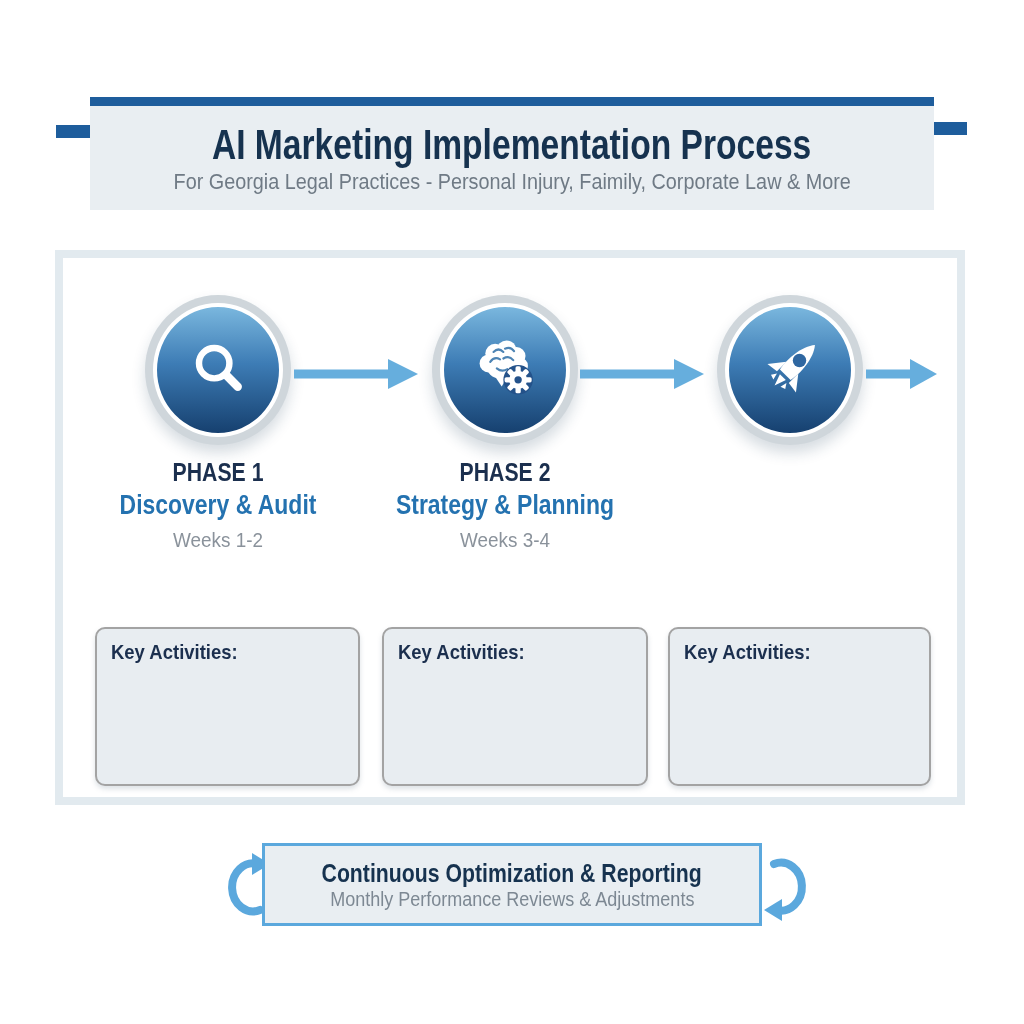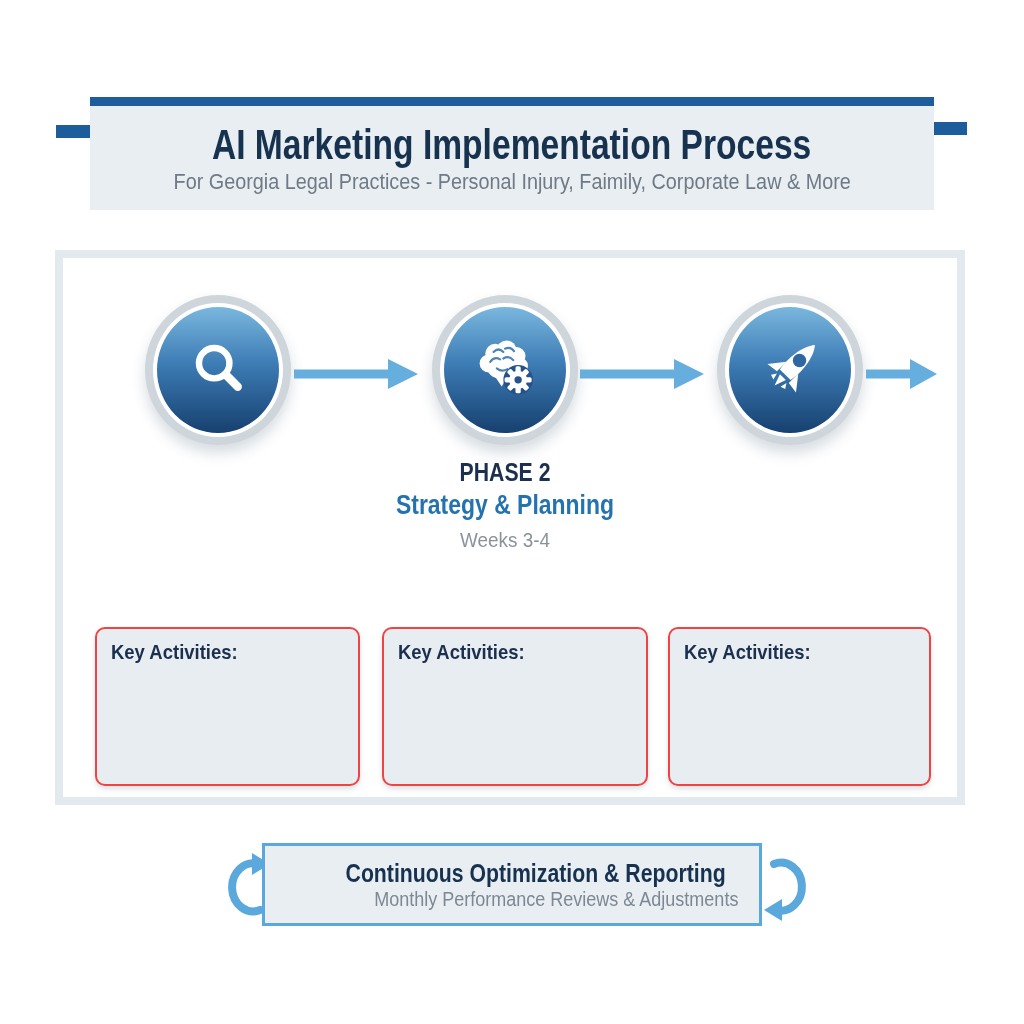--- a/index.html
+++ b/index.html
@@ -51,41 +51,41 @@
   .phase-text{position:absolute;top:458px;width:280px;text-align:center;}
   .pt1{left:78px;}
   .pt2{left:365px;}
   .pt3{left:650px;}
   .phase-label{font-size:25px;font-weight:700;color:#1b2f4e;white-space:nowrap;transform:scaleX(.85);margin-bottom:3px;}
   .phase-name{font-size:27px;font-weight:700;color:#2472b0;white-space:nowrap;transform:scaleX(.85);margin-bottom:7px;}
   .phase-weeks{font-size:21px;color:#8a929b;white-space:nowrap;transform:scaleX(.9);}
   
   .key-box{
     position:absolute;top:627px;height:159px;box-sizing:border-box;
-    background:#e8edf1;border:2px solid #ef4444;border-radius:10px;
+    background:#e8edf1;border:2px solid #a3a3a3;border-radius:10px;
     padding:11px 14px;box-shadow:0 3px 5px rgba(120,140,155,.25);
   }
   .kb1{left:95px;width:265px;}
   .kb2{left:382px;width:266px;}
   .kb3{left:668px;width:263px;}
   .key-title{
     font-size:21px;font-weight:700;color:#1b2f4e;white-space:nowrap;
     transform:scaleX(.88);transform-origin:0 50%;margin-bottom:4px;
   }
   .key-list{list-style:none;margin:0;padding:0;}
   .key-list li{
     font-size:19px;color:#223447;line-height:23px;white-space:nowrap;
     transform:scaleX(.88);transform-origin:0 50%;padding-left:4px;
   }
   .key-list li::before{content:"•";margin-right:9px;}
   
   .footer-banner{
     position:absolute;left:262px;top:843px;width:500px;height:83px;box-sizing:border-box;
     background:#e9eef2;border:3px solid #5ba8dd;
-    display:flex;flex-direction:column;align-items:flex-end;justify-content:center;gap:0;
+    display:flex;flex-direction:column;align-items:center;justify-content:center;gap:0;
   }
   .footer-title{font-size:25px;font-weight:700;color:#16324f;white-space:nowrap;transform:scaleX(.85);}
   .footer-subtitle{font-size:20px;color:#7d8893;white-space:nowrap;transform:scaleX(.9);}
   .cycle-arrow{position:absolute;top:852px;}
   .cyl{left:224px;}
   .cyr{left:764px;transform:rotate(180deg);}
 </style>
 </head>
 <body>
 
@@ -171,20 +171,25 @@
   </svg>
   <svg class="flow-arrow fa2" width="125" height="36" viewBox="0 0 125 36">
     <line x1="0" y1="18" x2="96" y2="18" stroke="#66aedd" stroke-width="9"></line>
     <polygon points="94,3 124,18 94,33" fill="#66aedd"></polygon>
   </svg>
   <svg class="flow-arrow fa3" width="72" height="36" viewBox="0 0 72 36">
     <line x1="0" y1="18" x2="46" y2="18" stroke="#66aedd" stroke-width="9"></line>
     <polygon points="44,3 71,18 44,33" fill="#66aedd"></polygon>
   </svg>
 
+  <div class="phase-text pt1">
+    <div class="phase-label">PHASE 1</div>
+    <div class="phase-name">Discovery &amp; Audit</div>
+    <div class="phase-weeks">Weeks 1-2</div>
+  </div>
   <div class="phase-text pt2">
     <div class="phase-label">PHASE 2</div>
     <div class="phase-name">Strategy &amp; Planning</div>
     <div class="phase-weeks">Weeks 3-4</div>
   </div>
 
   <div class="key-box kb1">
     <div class="key-title">Key Activities:</div>
   </div>
   <div class="key-box kb2">

